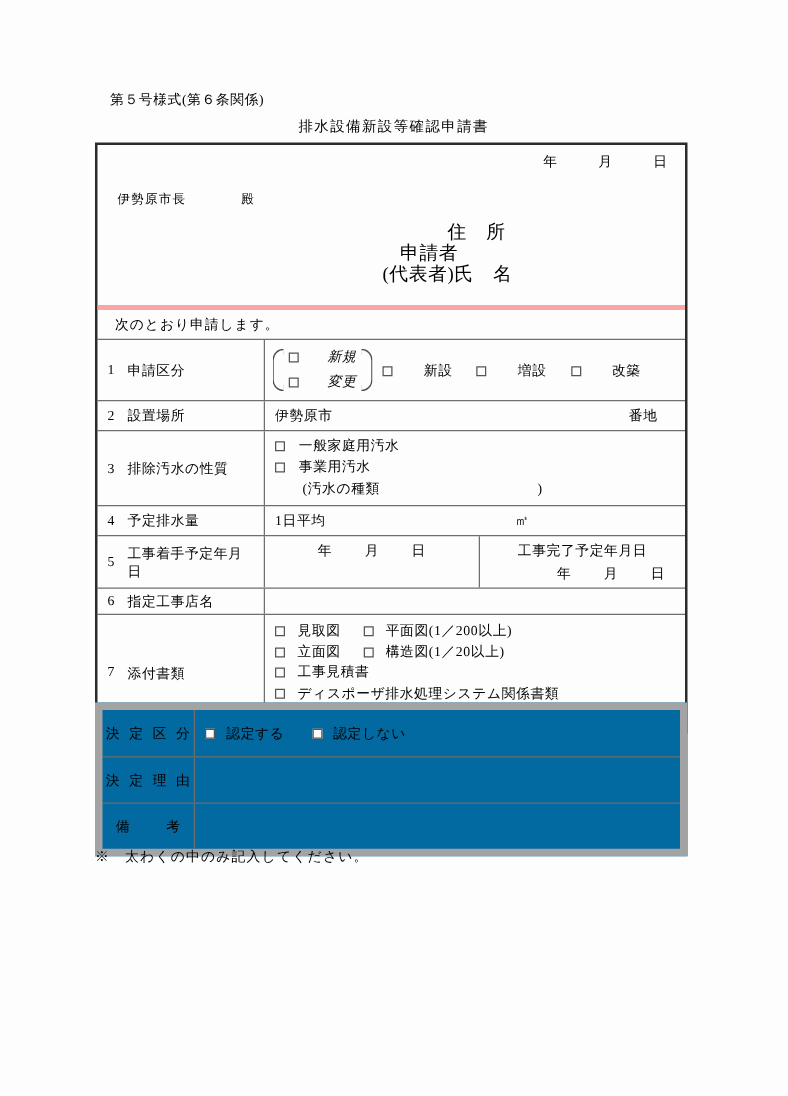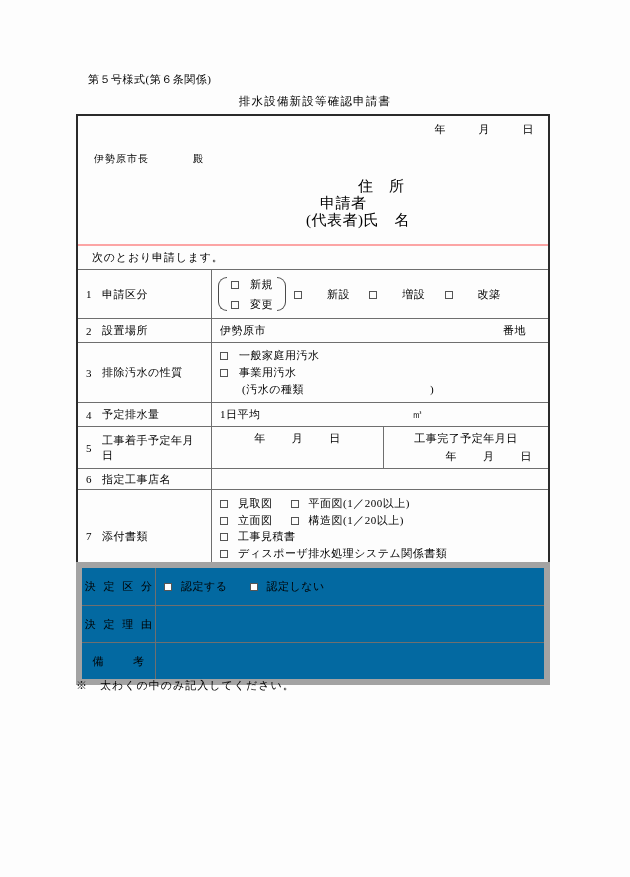--- a/index.html
+++ b/index.html
@@ -111,21 +111,21 @@
     font-size: 15px;
     line-height: 17px;
     letter-spacing: 0.5px;
     white-space: nowrap;
   }
   .ab-row { display: block; }
   .ab-indent { display: inline-block; width: 52px; }
   .ab-indent2 { display: inline-block; width: 14px; }
 
   .apply-line {
-    border-top: 2px solid #fca5a5;
+    border-top: 4px solid #fca5a5;
     padding: 4px 8px 4px 14px;
     font-size: 11px;
     letter-spacing: 0.8px;
   }
 
   
   .cb {
     display: inline-block;
     width: 8px;
     height: 8px;
@@ -163,21 +163,21 @@
     left: 0;
     border-right: none;
     border-radius: 9px 0 0 9px;
   }
   .brace-group::after {
     right: 0;
     border-left: none;
     border-radius: 0 9px 9px 0;
   }
   .brace-opt { white-space: nowrap; font-size: 11px; line-height: 20px; }
-  .brace-opt .tx { margin-left: 7px; }
+  .brace-opt .tx { margin-left: 19px; font-style: italic; }
   .opt-inline { white-space: nowrap; font-size: 11px; }
   .opt-inline .oi { margin-right: 16px; }
   .opt-inline .tx { margin-left: 21px; }
 
   
   .r2-body {
     display: flex;
     align-items: flex-end;
     justify-content: space-between;
     min-height: 22px;

